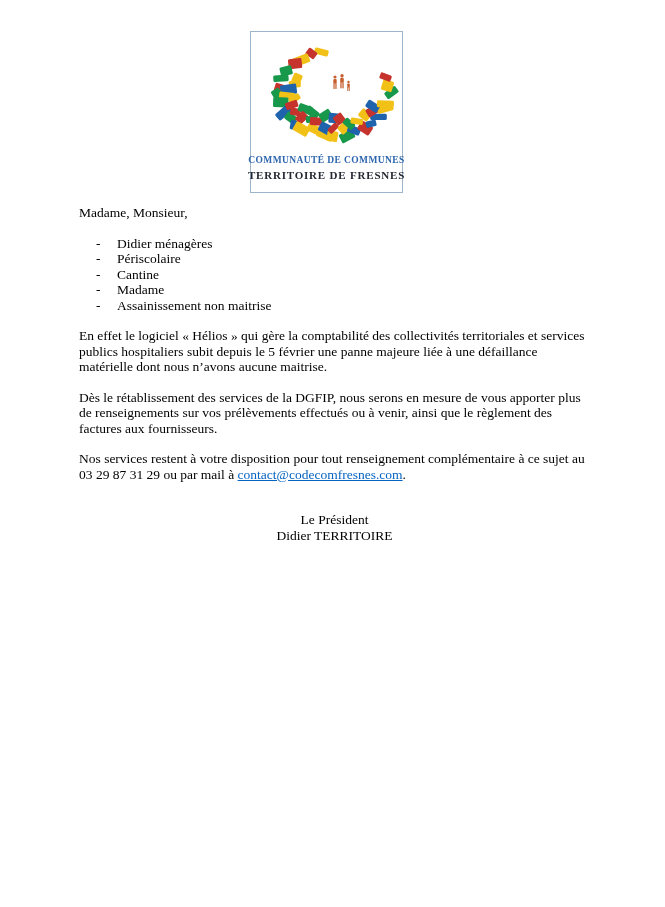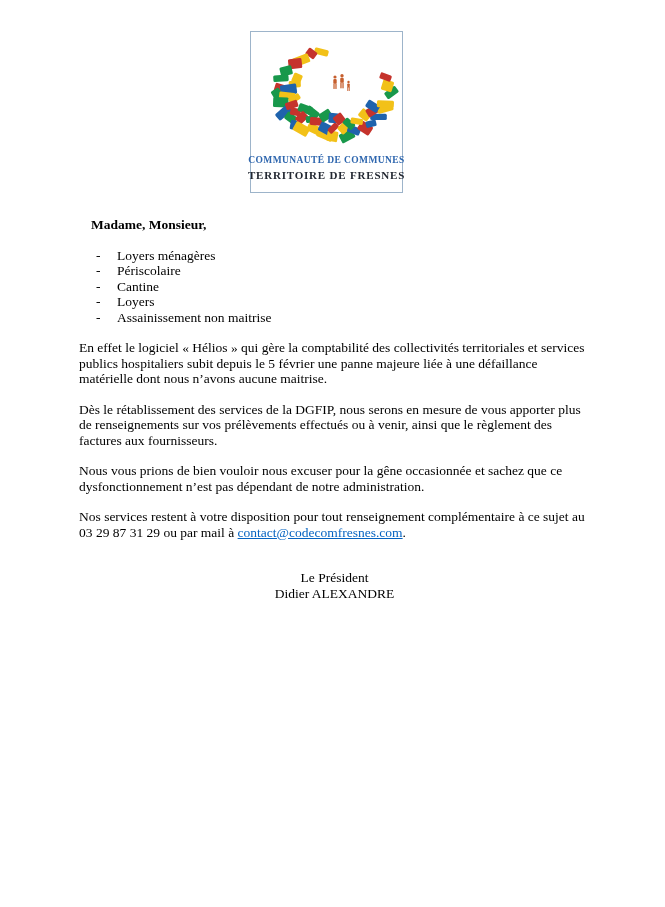--- a/index.html
+++ b/index.html
@@ -21,21 +21,21 @@
   .logo-line2{
     font-size:11px;font-weight:bold;letter-spacing:0.8px;line-height:13px;
     margin-top:3px;white-space:nowrap;
   }
   
   .letter-body{
     position:absolute;left:79px;top:205px;width:515px;
     font-size:13.5px;line-height:15.5px;text-align:left;
   }
   .para{margin:15px 0 0 0;}
-  .salutation{margin:12px;font-weight:bold;}
+  .salutation{margin:0;}
   .plist{margin:15px 0 0 0;padding:0;list-style:none;}
   .plist .li{position:relative;padding-left:38px;}
   .plist .dash{position:absolute;left:17px;top:0;}
   .email-link{text-decoration:underline;cursor:pointer;}
   .signature{margin-top:30px;text-align:center;padding-right:4px;}
   .sig-line{display:block;}
 </style>
 </head>
 <body>
 
@@ -119,49 +119,48 @@
   </div>
 
   <div class="letter-body">
 
     <p class="salutation">Madame, Monsieur,</p>
 
 
     <div class="plist">
       <div class="li">
         <span class="dash">-</span>
-        <span>Loyers ménagères</span>
+        <span>Didier ménagères</span>
       </div>
       <div class="li">
         <span class="dash">-</span>
         <span>Périscolaire</span>
       </div>
       <div class="li">
         <span class="dash">-</span>
         <span>Cantine</span>
       </div>
       <div class="li">
         <span class="dash">-</span>
-        <span>Loyers</span>
+        <span>Madame</span>
       </div>
       <div class="li">
         <span class="dash">-</span>
         <span>Assainissement non maitrise</span>
       </div>
     </div>
 
 
     <p class="para">En effet le logiciel « Hélios » qui gère la comptabilité des collectivités territoriales et services publics hospitaliers subit depuis le 5 février une panne majeure liée à une défaillance matérielle dont nous n’avons aucune maitrise.</p>
 
     <p class="para">Dès le rétablissement des services de la DGFIP, nous serons en mesure de vous apporter plus de renseignements sur vos prélèvements effectués ou à venir, ainsi que le règlement des factures aux fournisseurs.</p>
 
-    <p class="para">Nous vous prions de bien vouloir nous excuser pour la gêne occasionnée et sachez que ce dysfonctionnement n’est pas dépendant de notre administration.</p>
 
 
     <p class="para"><span>Nos services restent à votre disposition pour tout renseignement complémentaire à ce sujet au 03 29 87 31 29 ou par mail à </span><a class="email-link" style="color: rgb(5, 99, 193);">contact@codecomfresnes.com</a><span>.</span></p>
 
     <div class="signature">
       <span class="sig-line">Le Président</span>
-      <span class="sig-line">Didier ALEXANDRE</span>
+      <span class="sig-line">Didier TERRITOIRE</span>
     </div>
 
   </div>
 </div>
 
 </body></html>

